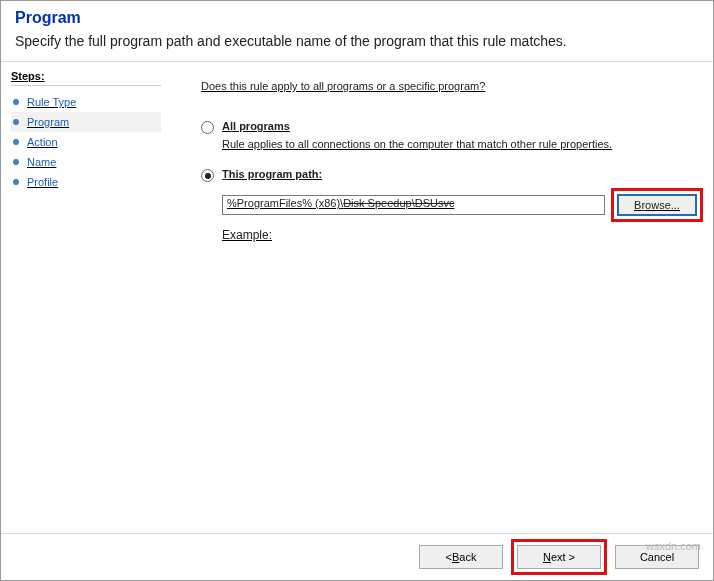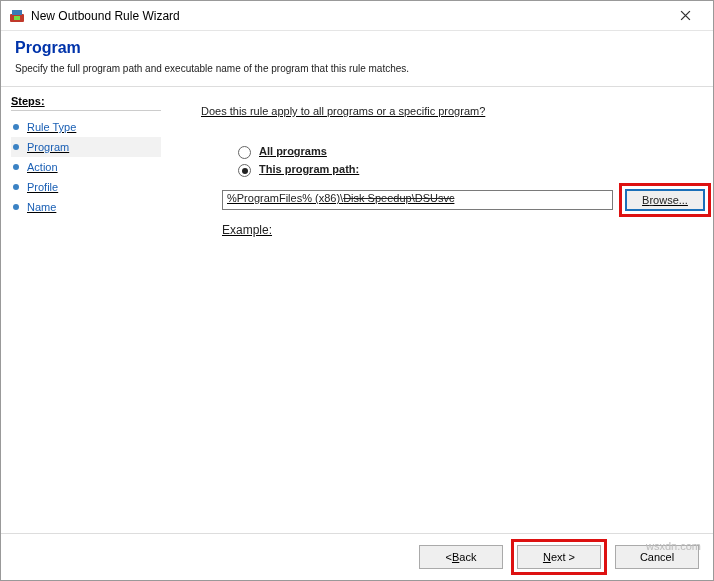--- a/index.html
+++ b/index.html
@@ -11,39 +11,39 @@
   .titlebar {
     height: 30px; display: flex; align-items: center; padding: 0 8px;
     border-bottom: 1px solid #e5e5e5; font-size: 12px;
   }
   .titlebar .icon { width: 16px; height: 16px; margin-right: 6px; }
   .titlebar .spacer { flex: 1; }
   .close-btn { width: 40px; height: 28px; display:flex; align-items:center; justify-content:center; cursor:default;}
   .close-btn svg { width: 11px; height: 11px; }
   .header-area { padding: 8px 14px 12px 14px; border-bottom: 1px solid #ddd; }
   .header-title { color: #0033aa; font-size: 16px; font-weight: 600; margin-bottom: 6px; }
-  .header-sub { font-size: 10px; color: #222; }
+  .header-sub { font-size: 14px; color: #222; }
   .body-area { flex:1; display:flex; border-bottom:1px solid #ddd;text-decoration:underline; }
   .sidebar { width: 170px; padding: 8px 10px 0 10px; font-size: 11px; }
   .sidebar-title { font-weight: bold; margin-bottom: 6px; border-bottom:1px solid #ccc; padding-bottom:3px;}
   .step { display:flex; align-items:center; padding: 4px 2px; color:#1a5fb4; cursor:default;}
   .step.current { background:#f2f2f2; }
   .bullet { width:6px;height:6px;border-radius:50%;background:#3b82c4;margin-right:8px; flex:0 0 6px;}
   .main { flex:1; padding: 18px 2px 0 30px; font-size: 11px; color:#222; position:relative;}
   .question { margin-bottom: 28px; }
-  .opt { display:flex; align-items:flex-start; margin-bottom: 4px; margin-left: 37px; }
+  .opt { display:flex; align-items:flex-start; margin-bottom: 4px; }
   .radio {
     width:13px;height:13px;border:1px solid #666;border-radius:50%;margin-right:8px;margin-top:1px;flex:0 0 13px;
     display:flex;align-items:center;justify-content:center;background:#fff;
   }
   .radio.checked::after{content:"";width:6px;height:6px;border-radius:50%;background:#222;display:block;}
   .opt-label { font-weight:bold; }
   .opt-label .ul { text-decoration: underline; }
   .opt-desc { margin-left: 21px; margin-bottom: 18px; }
-  .path-row { display:flex; align-items:center; margin:6px 0 4px 21px; gap:6px;}
+  .path-row { display:flex; align-items:center; margin:6px 8px 4px 21px; gap:6px;}
   .path-input {
     flex:1; height:20px; border:1px solid #7a7a7a; font-size:11px; padding:1px 4px; background:#fff;
     white-space:nowrap; overflow:hidden;
   }
   .strike { text-decoration: line-through; }
   .browse-wrap { border:3px solid #d11; padding:3px; }
   .browse-btn {
     width:80px; height:22px; font-size:11px; border:2px solid #1a6fb8; background:#efefef;
     display:flex;align-items:center;justify-content:center;
   }
@@ -58,36 +58,20 @@
   }
   .btn .ul { text-decoration: underline; }
   .next-wrap { border:3px solid #d11; padding:3px; }
   .watermark { position:absolute; right:12px; bottom:28px; font-size:11px; color:#bbb; }
 </style>
 </head>
 <body>
 
 <div class="window">
 
-  <div class="titlebar">
-    <span class="icon">
-      <svg viewBox="0 0 16 16">
-          <rect x="1" y="6" width="14" height="8" rx="1" fill="#c0392b"></rect>
-          <rect x="3" y="2" width="10" height="5" fill="#3b7ab5"></rect>
-          <rect x="5" y="8" width="6" height="4" fill="#7d4"></rect>
-        </svg>
-    </span>
-    <span>New Outbound Rule Wizard</span>
-    <span class="spacer"></span>
-    <div class="close-btn">
-      <svg viewBox="0 0 10 10">
-          <path d="M1 1 L9 9 M9 1 L1 9" stroke="#333" stroke-width="1.2"></path>
-        </svg>
-    </div>
-  </div>
 
   <div class="header-area">
     <div class="header-title">Program</div>
     <div class="header-sub">Specify the full program path and executable name of the program that this rule matches.</div>
   </div>
 
   <div class="body-area">
 
     <div class="sidebar">
       <div class="sidebar-title">Steps:</div>
@@ -98,37 +82,38 @@
       <div class="step current">
         <span class="bullet"></span>
         <span>Program</span>
       </div>
       <div class="step">
         <span class="bullet"></span>
         <span>Action</span>
       </div>
       <div class="step">
         <span class="bullet"></span>
-        <span>Profile</span>
+        <span>Name</span>
       </div>
       <div class="step">
         <span class="bullet"></span>
-        <span>Name</span>
+        <span>Profile</span>
       </div>
     </div>
 
     <div class="main">
       <div class="question">Does this rule apply to all programs or a specific program?</div>
 
       <div class="opt">
         <span class="radio"></span>
         <span class="opt-label">
           <span>A</span><span class="ul">l</span><span>l programs</span>
         </span>
       </div>
+      <div class="opt-desc">Rule applies to all connections on the computer that match other rule properties.</div>
 
       <div class="opt">
         <span class="radio checked"></span>
         <span class="opt-label">
           <span class="ul">T</span><span>his program path:</span>
         </span>
       </div>
 
       <div class="path-row">
         <div class="path-input">

